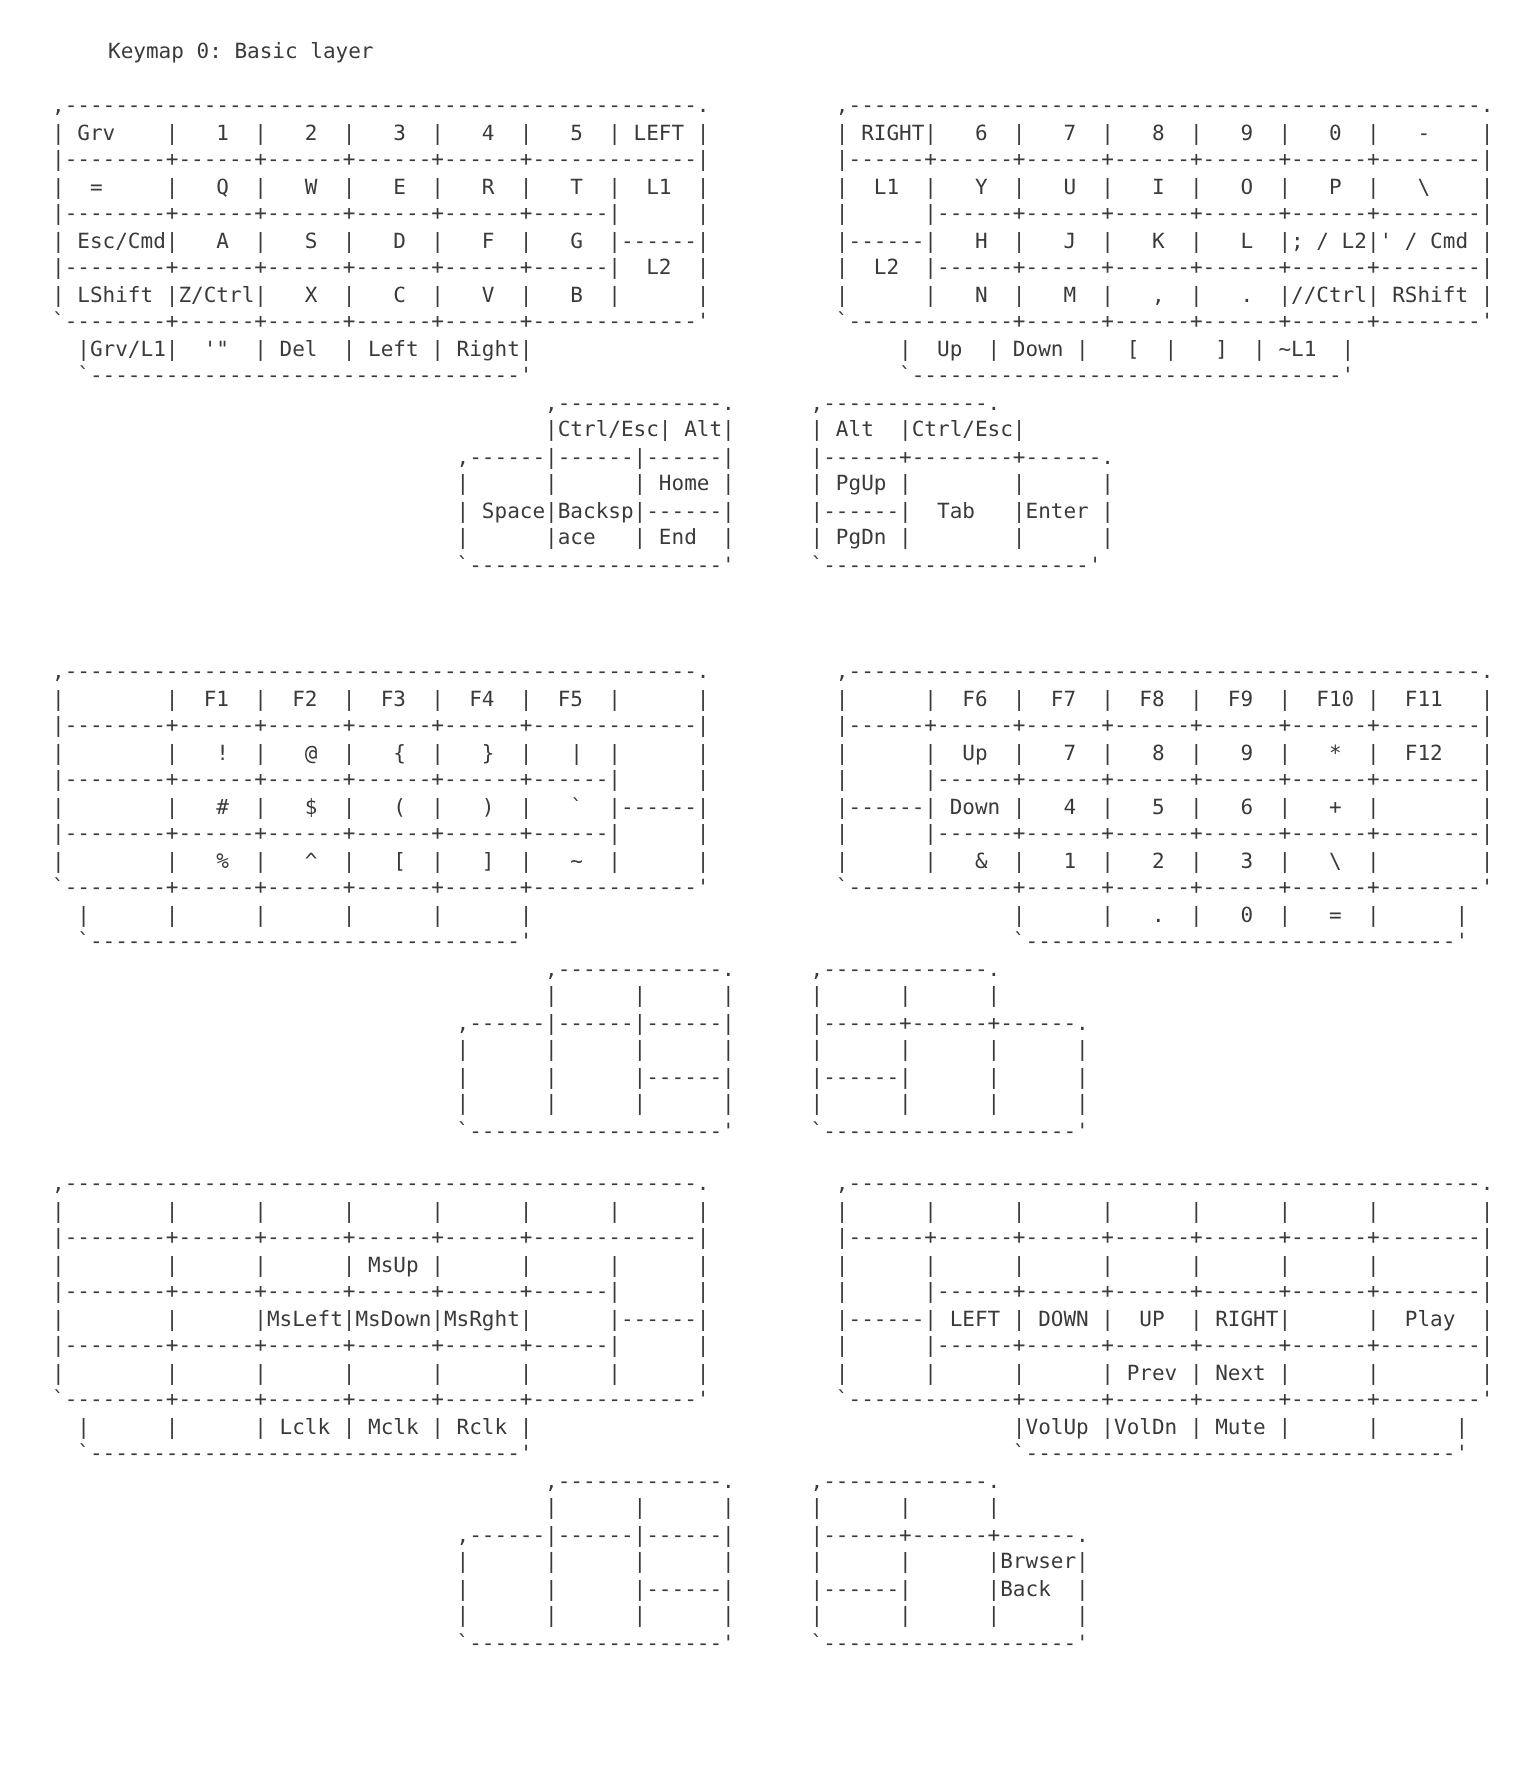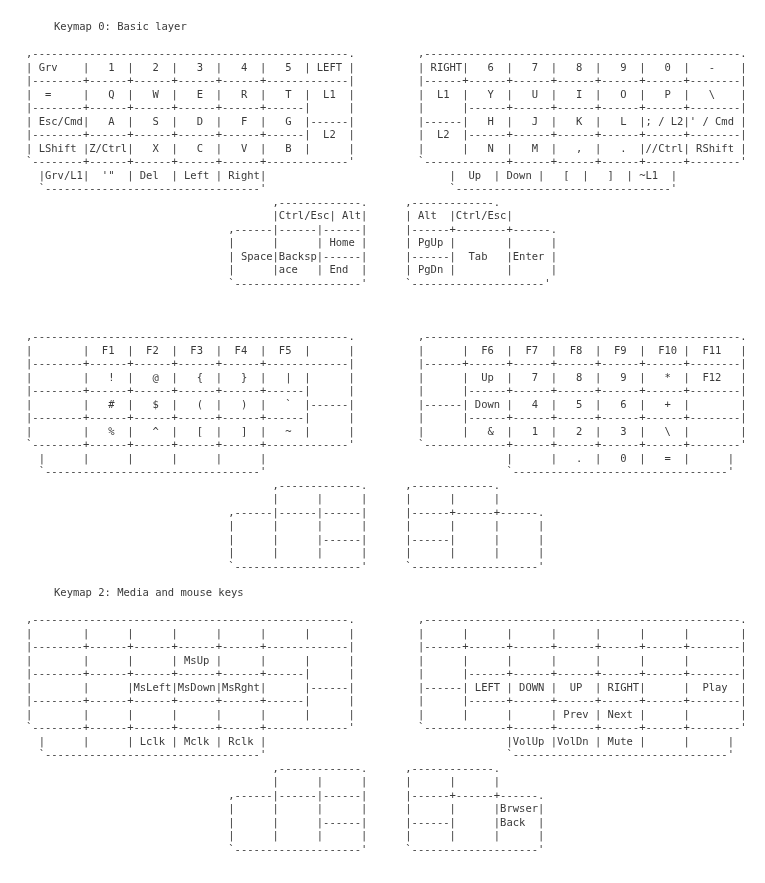--- a/index.html
+++ b/index.html
@@ -78,21 +78,20 @@
                                        ,-------------.      ,-------------.
                                        |      |      |      |      |      |
                                 ,------|------|------|      |------+------+------.
                                 |      |      |      |      |      |      |      |
                                 |      |      |------|      |------|      |      |
                                 |      |      |      |      |      |      |      |
                                 `--------------------'      `--------------------'</pre>
   </div>
 
   <div class="keymap-section">
-    <div class="section-heading">Keymap 2: Media and mouse keys</div>
     <pre class="ascii-art">,--------------------------------------------------.          ,--------------------------------------------------.
 |        |      |      |      |      |      |      |          |      |      |      |      |      |      |        |
 |--------+------+------+------+------+-------------|          |------+------+------+------+------+------+--------|
 |        |      |      | MsUp |      |      |      |          |      |      |      |      |      |      |        |
 |--------+------+------+------+------+------|      |          |      |------+------+------+------+------+--------|
 |        |      |MsLeft|MsDown|MsRght|      |------|          |------| LEFT | DOWN |  UP  | RIGHT|      |  Play  |
 |--------+------+------+------+------+------|      |          |      |------+------+------+------+------+--------|
 |        |      |      |      |      |      |      |          |      |      |      | Prev | Next |      |        |
 `--------+------+------+------+------+-------------'          `-------------+------+------+------+------+--------'
   |      |      | Lclk | Mclk | Rclk |                                      |VolUp |VolDn | Mute |      |      |

